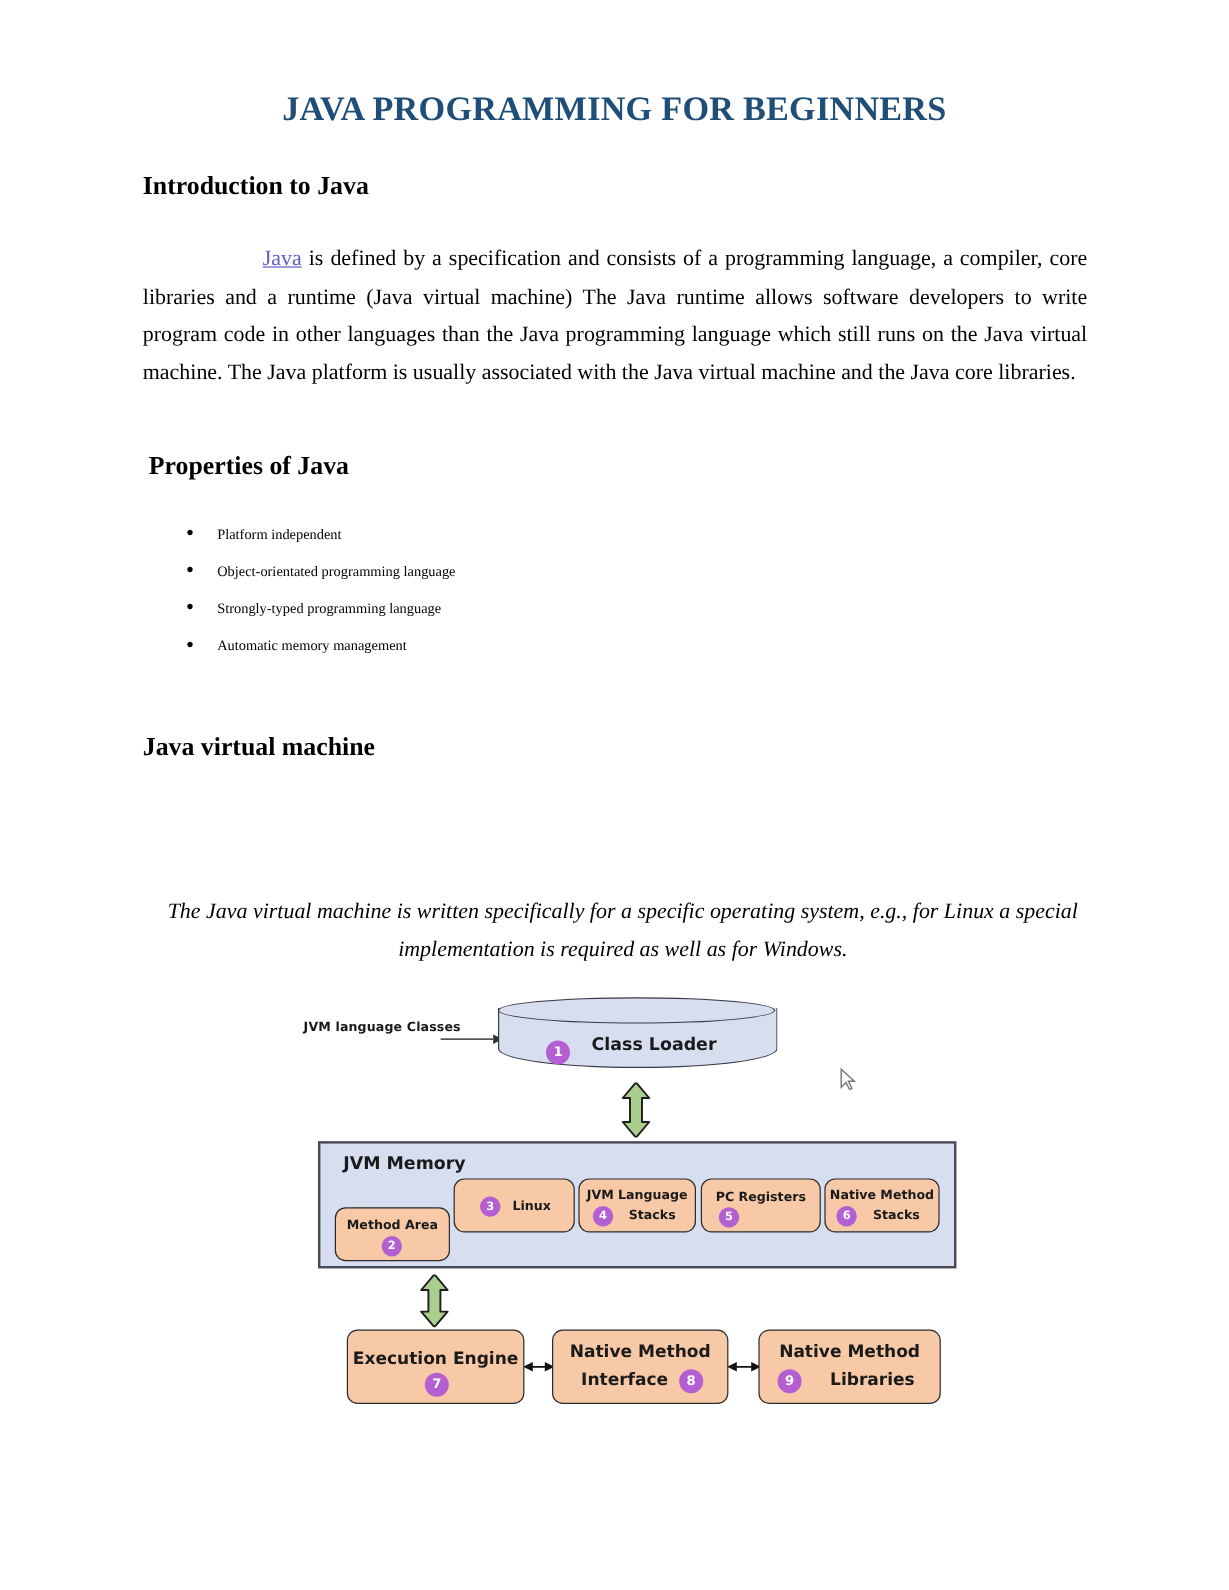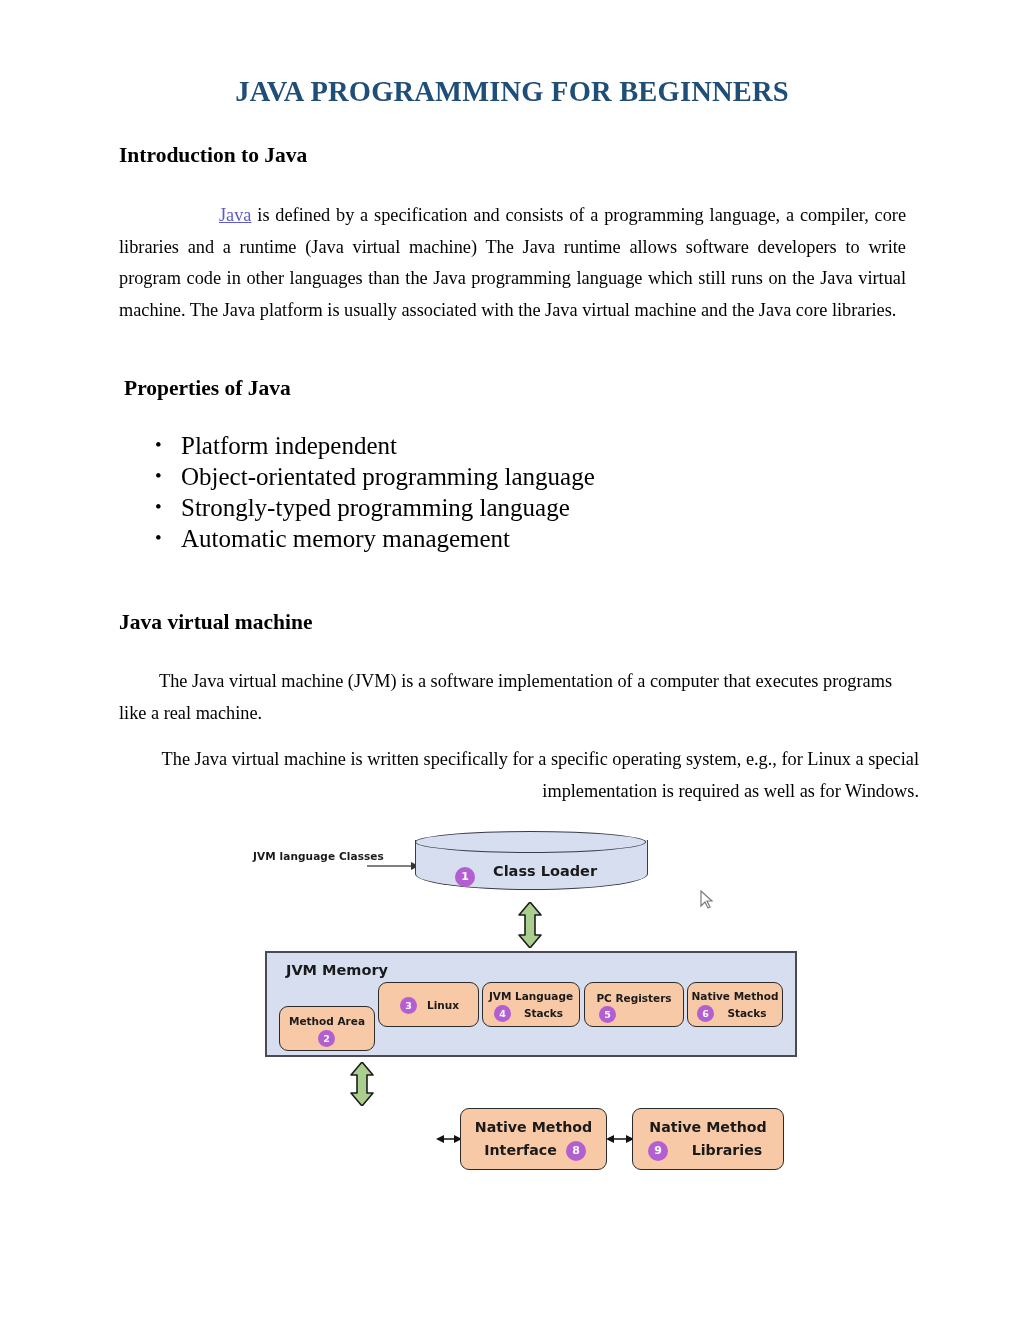--- a/index.html
+++ b/index.html
@@ -52,36 +52,36 @@
     left: 119px;
     width: 787px;
     font-size: 18.3px;
     line-height: 31.5px;
     text-align: justify;
     text-justify: inter-word;
     color: #000;
   }
   #p-intro { top: 200px; text-indent: 100px; }
   #p-jvm1  { top: 666px; width: 790px; text-align: left; text-indent: 40px; }
-  #p-jvm2  { top: 744px; width: 800px; text-align: right; }
+  #p-jvm2  { top: 744px; width: 800px; text-align: center; font-style: italic; }
 
   .link {
     color: #5D5DC8;
     text-decoration: underline;
     cursor: pointer;
   }
 
   .bullets {
     position: absolute;
     left: 119px;
     top: 430px;
     margin: 0;
     padding: 0;
     list-style: none;
-    font-size: 25px;
+    font-size: 12px;
     line-height: 31px;
   }
   .bullets li {
     position: relative;
     padding-left: 62px;
   }
   .bullets li::before {
     content: "\2022";
     position: absolute;
     left: 36px;
@@ -259,21 +259,20 @@
   <div class="h2" id="h-props">Properties of Java</div>
 
   <ul class="bullets">
     <li>Platform independent</li>
     <li>Object-orientated programming language</li>
     <li>Strongly-typed programming language</li>
     <li>Automatic memory management</li>
   </ul>
 
   <div class="h2" id="h-jvm">Java virtual machine</div>
-  <div class="body-para" id="p-jvm1">The Java virtual machine (JVM) is a software implementation of a computer that executes programs like a real machine.</div>
   <div class="body-para" id="p-jvm2">The Java virtual machine is written specifically for a specific operating system, e.g., for Linux a special implementation is required as well as for Windows.</div>
 
   <div id="diagram">
 
     <div class="dg-text src-label">JVM language Classes</div>
 
     <svg class="thin-arrow" id="ta-src" viewBox="0 0 52 10">
       <line x1="0" y1="5" x2="44" y2="5" stroke="#555" stroke-width="1.4"></line>
       <polygon points="44,1 52,5 44,9" fill="#333"></polygon>
     </svg>
@@ -321,20 +320,24 @@
     <div class="peach" id="b-nms">
       <div class="dg-text lbl" style="left:0; right:0; top:7px;">Native Method</div>
       <div class="badge small" style="left:9px; top:22px;">6</div>
       <div class="dg-text lbl" style="left:30px; right:6px; top:24px;">Stacks</div>
     </div>
 
     <svg class="green-arrow" id="ga2" viewBox="0 0 28 44">
       <polygon points="14,0 25,13 19,13 19,31 25,31 14,44 3,31 9,31 9,13 3,13" fill="#A9CE8E" stroke="#1d1d1d" stroke-width="1.6" stroke-linejoin="round"></polygon>
     </svg>
 
+    <div class="peach" id="b-exec">
+      <div class="dg-text lbl" style="left:0; right:0; top:13px;">Execution Engine</div>
+      <div class="badge" style="left:64px; top:35px;">7</div>
+    </div>
 
     <svg class="thin-arrow" id="ta-1" viewBox="0 0 26 10">
       <line x1="4" y1="5" x2="22" y2="5" stroke="#111" stroke-width="1.5"></line>
       <polygon points="8,1 0,5 8,9" fill="#111"></polygon>
       <polygon points="18,1 26,5 18,9" fill="#111"></polygon>
     </svg>
 
     <div class="peach" id="b-nmi">
       <div class="dg-text lbl" style="left:0; right:0; top:7px;">Native Method</div>
       <div class="dg-text lbl" style="left:0; right:26px; top:30px;">Interface</div>

